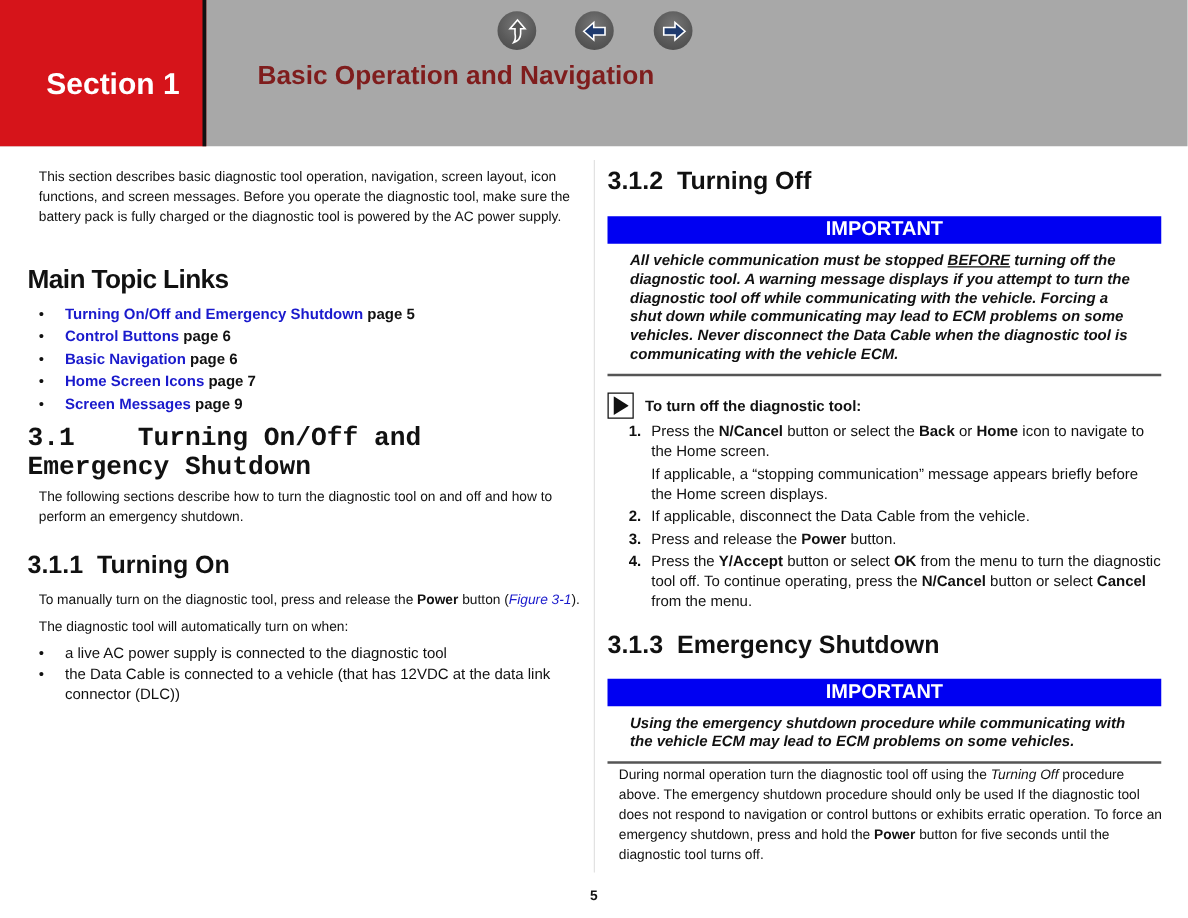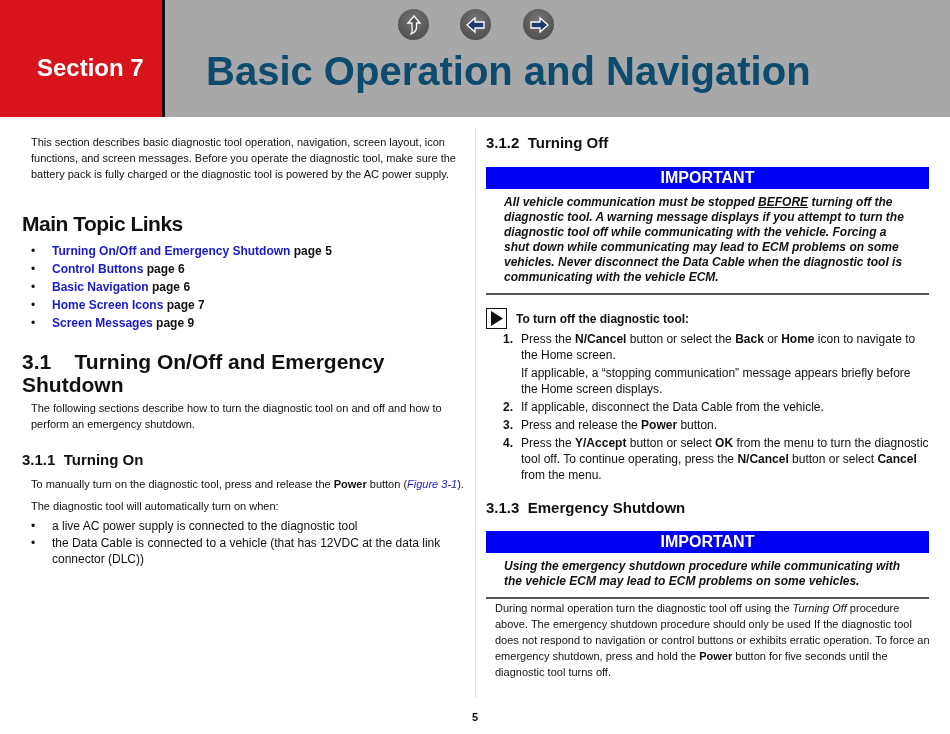--- a/index.html
+++ b/index.html
@@ -11,21 +11,21 @@
   .header { position: absolute; left: 0; top: 0; width: 950px; height: 117px; background: #a8a8a8; }
   .section-box {
     position: absolute; left: 0; top: 0; width: 162px; height: 117px; background: #d6141a;
     border-right: 3px solid #111;
   }
   .section-label {
     position: absolute; left: 37px; top: 54px; color: #fff; font-weight: bold; font-size: 24px;
     letter-spacing: 0px;
   }
   .page-title {
-    position: absolute; left: 206px; top: 49px; font-weight: bold; font-size: 40px; color: #0c4a6e;
+    position: absolute; left: 206px; top: 49px; font-weight: bold; font-size: 21px; color: #7f1d1d;
   }
   .nav-btn {
     position: absolute; top: 9px; width: 31px; height: 31px; border-radius: 50%;
     background: radial-gradient(circle at 50% 35%, #777 0%, #5a5a5a 55%, #474747 100%);
     display: flex; align-items: center; justify-content: center; cursor: pointer;
   }
   .nav-btn svg { width: 22px; height: 22px; }
   .nav-up { left: 398px; }
   .nav-back { left: 460px; }
   .nav-fwd { left: 523px; }
@@ -36,21 +36,21 @@
   .col-right { position: absolute; left: 486px; top: 134px; width: 444px; }
 
   .p { font-size: 11px; line-height: 16px; margin: 0; }
   .intro { margin-left: 9px; width: 436px; }
   h2.main { font-size: 21px; font-weight: bold; margin: 0; letter-spacing: -0.5px; }
   ul.topics { list-style: none; margin: 6px 0 0 0; padding: 0; }
   ul.topics li { font-size: 12px; line-height: 18px; font-weight: bold; position: relative; padding-left: 30px; }
   ul.topics li::before { content: "•"; position: absolute; left: 9px; top: 0; font-weight: normal; }
   .link { color: #1a1acc; }
   h2.sec { font-size: 21px; font-weight: bold; margin: 0; line-height: 23px; }
-  h3 { font-size: 15px; font-weight: bold; margin: 0; }
+  h3 { font-size: 20px; font-weight: bold; margin: 0; }
   ul.bul { list-style: none; margin: 0; padding: 0; }
   ul.bul li { font-size: 12px; line-height: 16px; position: relative; padding-left: 30px; margin-bottom: 1px; }
   ul.bul li::before { content: "•"; position: absolute; left: 9px; top: 0; }
 
   .important-bar {
     background: #0000f2; color: #fff; font-weight: bold; font-size: 16px;
     text-align: center; height: 22px; line-height: 22px; width: 443px;
   }
   .important-body {
     font-style: italic; font-weight: bold; font-size: 12px; line-height: 15px;
@@ -67,21 +67,21 @@
   ol.steps li .num { position: absolute; left: 17px; top: 0; font-weight: bold; }
   .sub { margin-top: 2px; }
   b { font-weight: bold; }
   .page-num { position: absolute; left: 472px; top: 711px; font-weight: bold; font-size: 11px; }
 </style>
 </head>
 <body>
 
 <div class="header">
   <div class="section-box">
-    <span class="section-label">Section 7</span>
+    <span class="section-label">Section 1</span>
   </div>
   <div class="nav-btn nav-up">
     <svg viewBox="0 0 22 22">
       <path d="M11 2 L17 9 L13.5 9 L13.5 13 Q13.5 18 8 20 Q10 17 9 13 L9 9 L5 9 Z" fill="#555" stroke="#fff" stroke-width="1.3"></path>
     </svg>
   </div>
   <div class="nav-btn nav-back">
     <svg viewBox="0 0 22 22">
       <path d="M2 11 L10 4 L10 8 L19 8 L19 14 L10 14 L10 18 Z" fill="#1e3a6e" stroke="#fff" stroke-width="1.3"></path>
     </svg>
@@ -101,21 +101,21 @@
 
   <h2 class="main" style="margin-top:30px;">Main Topic Links</h2>
   <ul class="topics">
     <li><span class="link">Turning On/Off and Emergency Shutdown</span><span> page 5</span></li>
     <li><span class="link">Control Buttons</span><span> page 6</span></li>
     <li><span class="link">Basic Navigation</span><span> page 6</span></li>
     <li><span class="link">Home Screen Icons</span><span> page 7</span></li>
     <li><span class="link">Screen Messages</span><span> page 9</span></li>
   </ul>
 
-  <h2 class="sec" style="margin-top:18px; width:420px;">3.1&nbsp;&nbsp;&nbsp;&nbsp;Turning On/Off and Emergency Shutdown</h2>
+  <h2 class="sec" style="margin-top:8px; width:420px;font-family:Liberation Mono, monospace;">3.1&nbsp;&nbsp;&nbsp;&nbsp;Turning On/Off and Emergency Shutdown</h2>
   <p class="p intro" style="margin-top:4px;">The following sections describe how to turn the diagnostic tool on and off and how to perform an emergency shutdown.</p>
 
   <h3 style="margin-top:19px;">3.1.1&nbsp;&nbsp;Turning On</h3>
   <p class="p intro" style="margin-top:8px;">
     <span>To manually turn on the diagnostic tool, press and release the </span><b>Power</b><span> button (</span><i class="link">Figure 3-1</i><span>).</span>
   </p>
   <p class="p intro" style="margin-top:6px;">The diagnostic tool will automatically turn on when:</p>
   <ul class="bul" style="margin-top:4px;">
     <li>a live AC power supply is connected to the diagnostic tool</li>
     <li style="width:390px;">the Data Cable is connected to a vehicle (that has 12VDC at the data link connector (DLC))</li>

